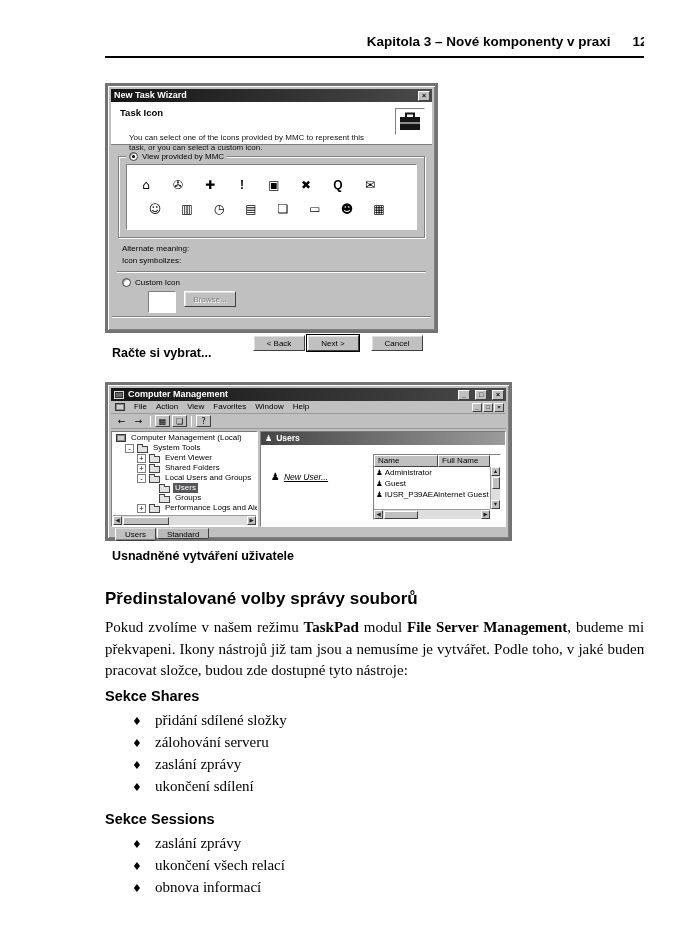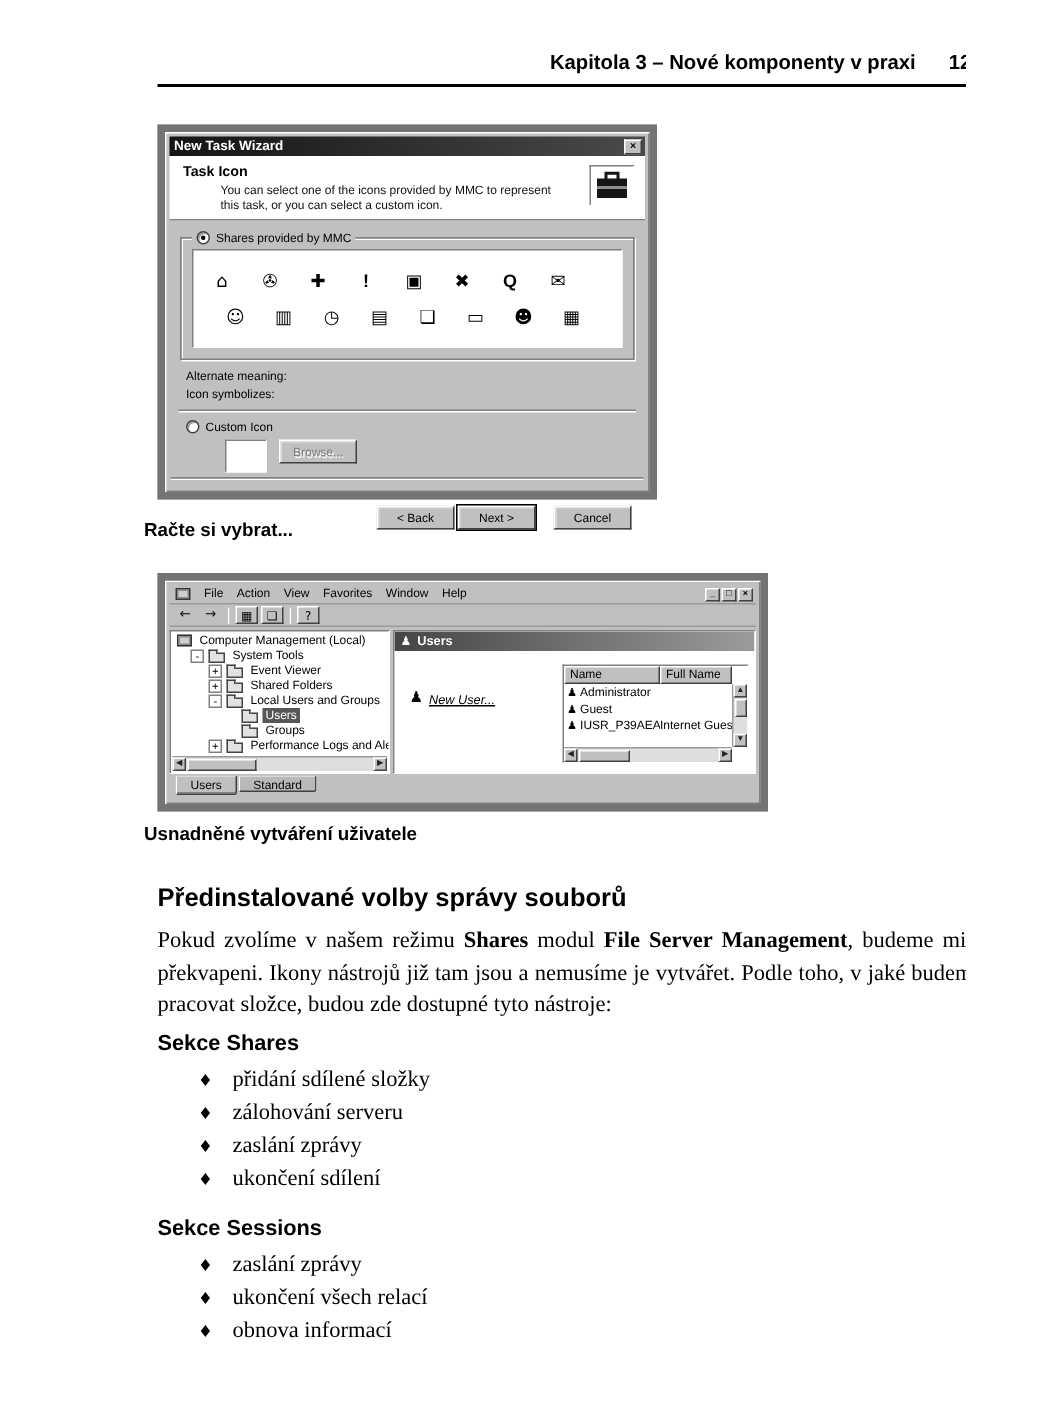--- a/index.html
+++ b/index.html
@@ -6,49 +6,49 @@
   html,body { background:#fff; }
   body { width:700px; height:944px; font-family:"Liberation Sans",sans-serif; color:#000; }
   .page { position:relative; width:644px; height:944px; background:#fff; overflow:hidden; }
 
   
   .page-header { position:absolute; left:105px; top:34px; width:550px;
                  display:flex; justify-content:flex-end; align-items:baseline; gap:22px;
                  font-size:13.5px; font-weight:bold; }
   .header-rule { position:absolute; left:105px; top:56px; width:550px; height:1.5px; background:#000; }
 
-  .caption { position:absolute; left:96px; font-size:12.5px; font-weight:bold; }
+  .caption { position:absolute; left:112px; font-size:12.5px; font-weight:bold; }
   .sect-title { position:absolute; left:105px; font-size:17px; font-weight:bold; }
   .sub-title  { position:absolute; left:105px; font-size:14.5px; font-weight:bold; }
   .body-para  { position:absolute; left:105px; width:550px; font-family:"Liberation Serif",serif;
                 font-size:15px; line-height:21.5px; text-align:justify; }
   .body-para b { font-weight:bold; }
   .diamond-list { position:absolute; left:105px; width:550px; list-style:none; }
   .diamond-list li { display:flex; align-items:baseline; height:22px; font-family:"Liberation Serif",serif; font-size:15px; }
   .dmd { width:23px; margin-left:27px; font-size:11px; font-family:"DejaVu Sans",sans-serif; }
 
   
-  .win { position:absolute; background:#c0c0c0; border:5px solid #737373;
+  .win { position:absolute; background:#c0c0c0; border:3px solid #737373;
          box-shadow: inset 1px 1px 0 #fff, inset -1px -1px 0 #808080; padding:3px; }
   .bevel-down { border:1px solid; border-color:#808080 #fff #fff #808080; background:#fff; }
   .titlebar { height:13px; background:linear-gradient(90deg,#141414,#4a4a4a); color:#fff;
               display:flex; align-items:center; gap:4px; padding:0 2px 0 3px;
               font-size:9px; font-weight:bold; line-height:13px; }
   .tb-btn { width:12px; height:10px; background:#c0c0c0; border:1px solid; border-color:#fff #404040 #404040 #fff;
             color:#000; font-size:7px; font-weight:bold; line-height:8px; text-align:center; margin-left:1px; }
   .tb-spacer { flex:1; }
   .sb-btn { width:9px; height:9px; background:#c0c0c0; border:1px solid; border-color:#fff #404040 #404040 #fff;
             font-size:5.5px; line-height:7px; text-align:center; color:#222; flex:0 0 auto; }
   .sb-thumb { background:#c0c0c0; border:1px solid; border-color:#fff #404040 #404040 #fff; }
 
   
   .wizard { left:105px; top:83px; width:333px; height:250px; }
   .wiz-header { position:relative; height:43px; background:#fff; border-bottom:1px solid #808080; }
   .wiz-heading { font-size:9.5px; font-weight:bold; padding:5px 0 0 9px; }
-  .wiz-desc { font-size:8px; line-height:9.5px; padding:2px 0 0 34px; width:258px; color:#111; }
+  .wiz-desc { font-size:8px; line-height:9.5px; padding:2px 0 0 18px; width:258px; color:#111;margin-top:13px; }
   .wiz-art { position:absolute; right:7px; top:6px; width:30px; height:27px;
              display:flex; align-items:center; justify-content:center; }
   .wiz-body { position:relative; height:160px; padding:0 7px; }
   .groupbox { position:relative; margin-top:11px; height:82px; border:1px solid #808080;
               box-shadow: inset 1px 1px 0 #fff, 1px 1px 0 #fff; }
   .group-label { position:absolute; top:-5px; left:7px; background:#c0c0c0; padding:0 3px;
                  display:flex; align-items:center; gap:4px; font-size:8px; line-height:9px; }
   .radio { width:9px; height:9px; border-radius:50%; background:#fff; border:1px solid #404040;
            box-shadow: inset 1px 1px 0 #9a9a9a; display:inline-flex; align-items:center; justify-content:center; flex:0 0 9px; }
   .radio.checked::after { content:""; width:3px; height:3px; border-radius:50%; background:#000; }
@@ -164,21 +164,21 @@
           <rect x="7" y="1.5" width="8" height="5" fill="none" stroke="#151515" stroke-width="2"></rect>
           <rect x="1" y="5" width="20" height="13" fill="#151515"></rect>
           <rect x="1" y="10" width="20" height="2" fill="#8d8d8d"></rect>
         </svg>
       </span>
     </div>
     <div class="wiz-body">
       <div class="groupbox">
         <div class="group-label">
           <span class="radio checked"></span>
-          <span>Shares provided by MMC</span>
+          <span>View provided by MMC</span>
         </div>
         <div class="icon-list bevel-down">
           <div class="icon-row">
             <span class="wiz-icon">⌂</span>
             <span class="wiz-icon">✇</span>
             <span class="wiz-icon">✚</span>
             <span class="wiz-icon bold">!</span>
             <span class="wiz-icon">▣</span>
             <span class="wiz-icon">✖</span>
             <span class="wiz-icon bold">Q</span>
@@ -212,20 +212,28 @@
       <button class="btn">&lt; Back</button>
       <button class="btn default">Next &gt;</button>
       <span class="gap"></span>
       <button class="btn">Cancel</button>
     </div>
   </div>
 
   <p class="caption" style="top:346px">Račte si vybrat...</p>
 
   <div class="win mmc">
+    <div class="titlebar">
+      <span class="ico-monitor" style="border-color:#ddd;background:#666;box-shadow:inset 0 0 0 1px #333;"></span>
+      <span>Computer Management</span>
+      <span class="tb-spacer"></span>
+      <span class="tb-btn">_</span>
+      <span class="tb-btn">□</span>
+      <span class="tb-btn">×</span>
+    </div>
     <div class="menubar">
       <span class="ico-monitor" style="width:9px;height:8px;"></span>
       <span class="menu-item">File</span>
       <span class="menu-item">Action</span>
       <span class="menu-item">View</span>
       <span class="menu-item">Favorites</span>
       <span class="menu-item">Window</span>
       <span class="menu-item">Help</span>
       <span class="mdi-btns">
         <span class="mdi-btn">_</span>
@@ -343,21 +351,21 @@
     <div class="tabs-row">
       <span class="tab active">Users</span>
       <span class="tab inactive">Standard</span>
     </div>
   </div>
 
   <p class="caption" style="top:549px">Usnadněné vytváření uživatele</p>
 
   <h2 class="sect-title" style="top:589px">Předinstalované volby správy souborů</h2>
 
-  <p class="body-para" style="top:617px"><span>Pokud zvolíme v našem režimu </span><b>Shares</b><span> modul </span><b>File Server Management</b><span>, budeme mile překvapeni. Ikony nástrojů již tam jsou a nemusíme je vytvářet. Podle toho, v jaké budeme pracovat složce, budou zde dostupné tyto nástroje:</span></p>
+  <p class="body-para" style="top:617px"><span>Pokud zvolíme v našem režimu </span><b>TaskPad</b><span> modul </span><b>File Server Management</b><span>, budeme mile překvapeni. Ikony nástrojů již tam jsou a nemusíme je vytvářet. Podle toho, v jaké budeme pracovat složce, budou zde dostupné tyto nástroje:</span></p>
 
   <h3 class="sub-title" style="top:688px">Sekce Shares</h3>
   <ul class="diamond-list" style="top:712px">
     <li>
         <span class="dmd">♦</span>
         <span>přidání sdílené složky</span>
       </li>
     <li>
         <span class="dmd">♦</span>
         <span>zálohování serveru</span>

